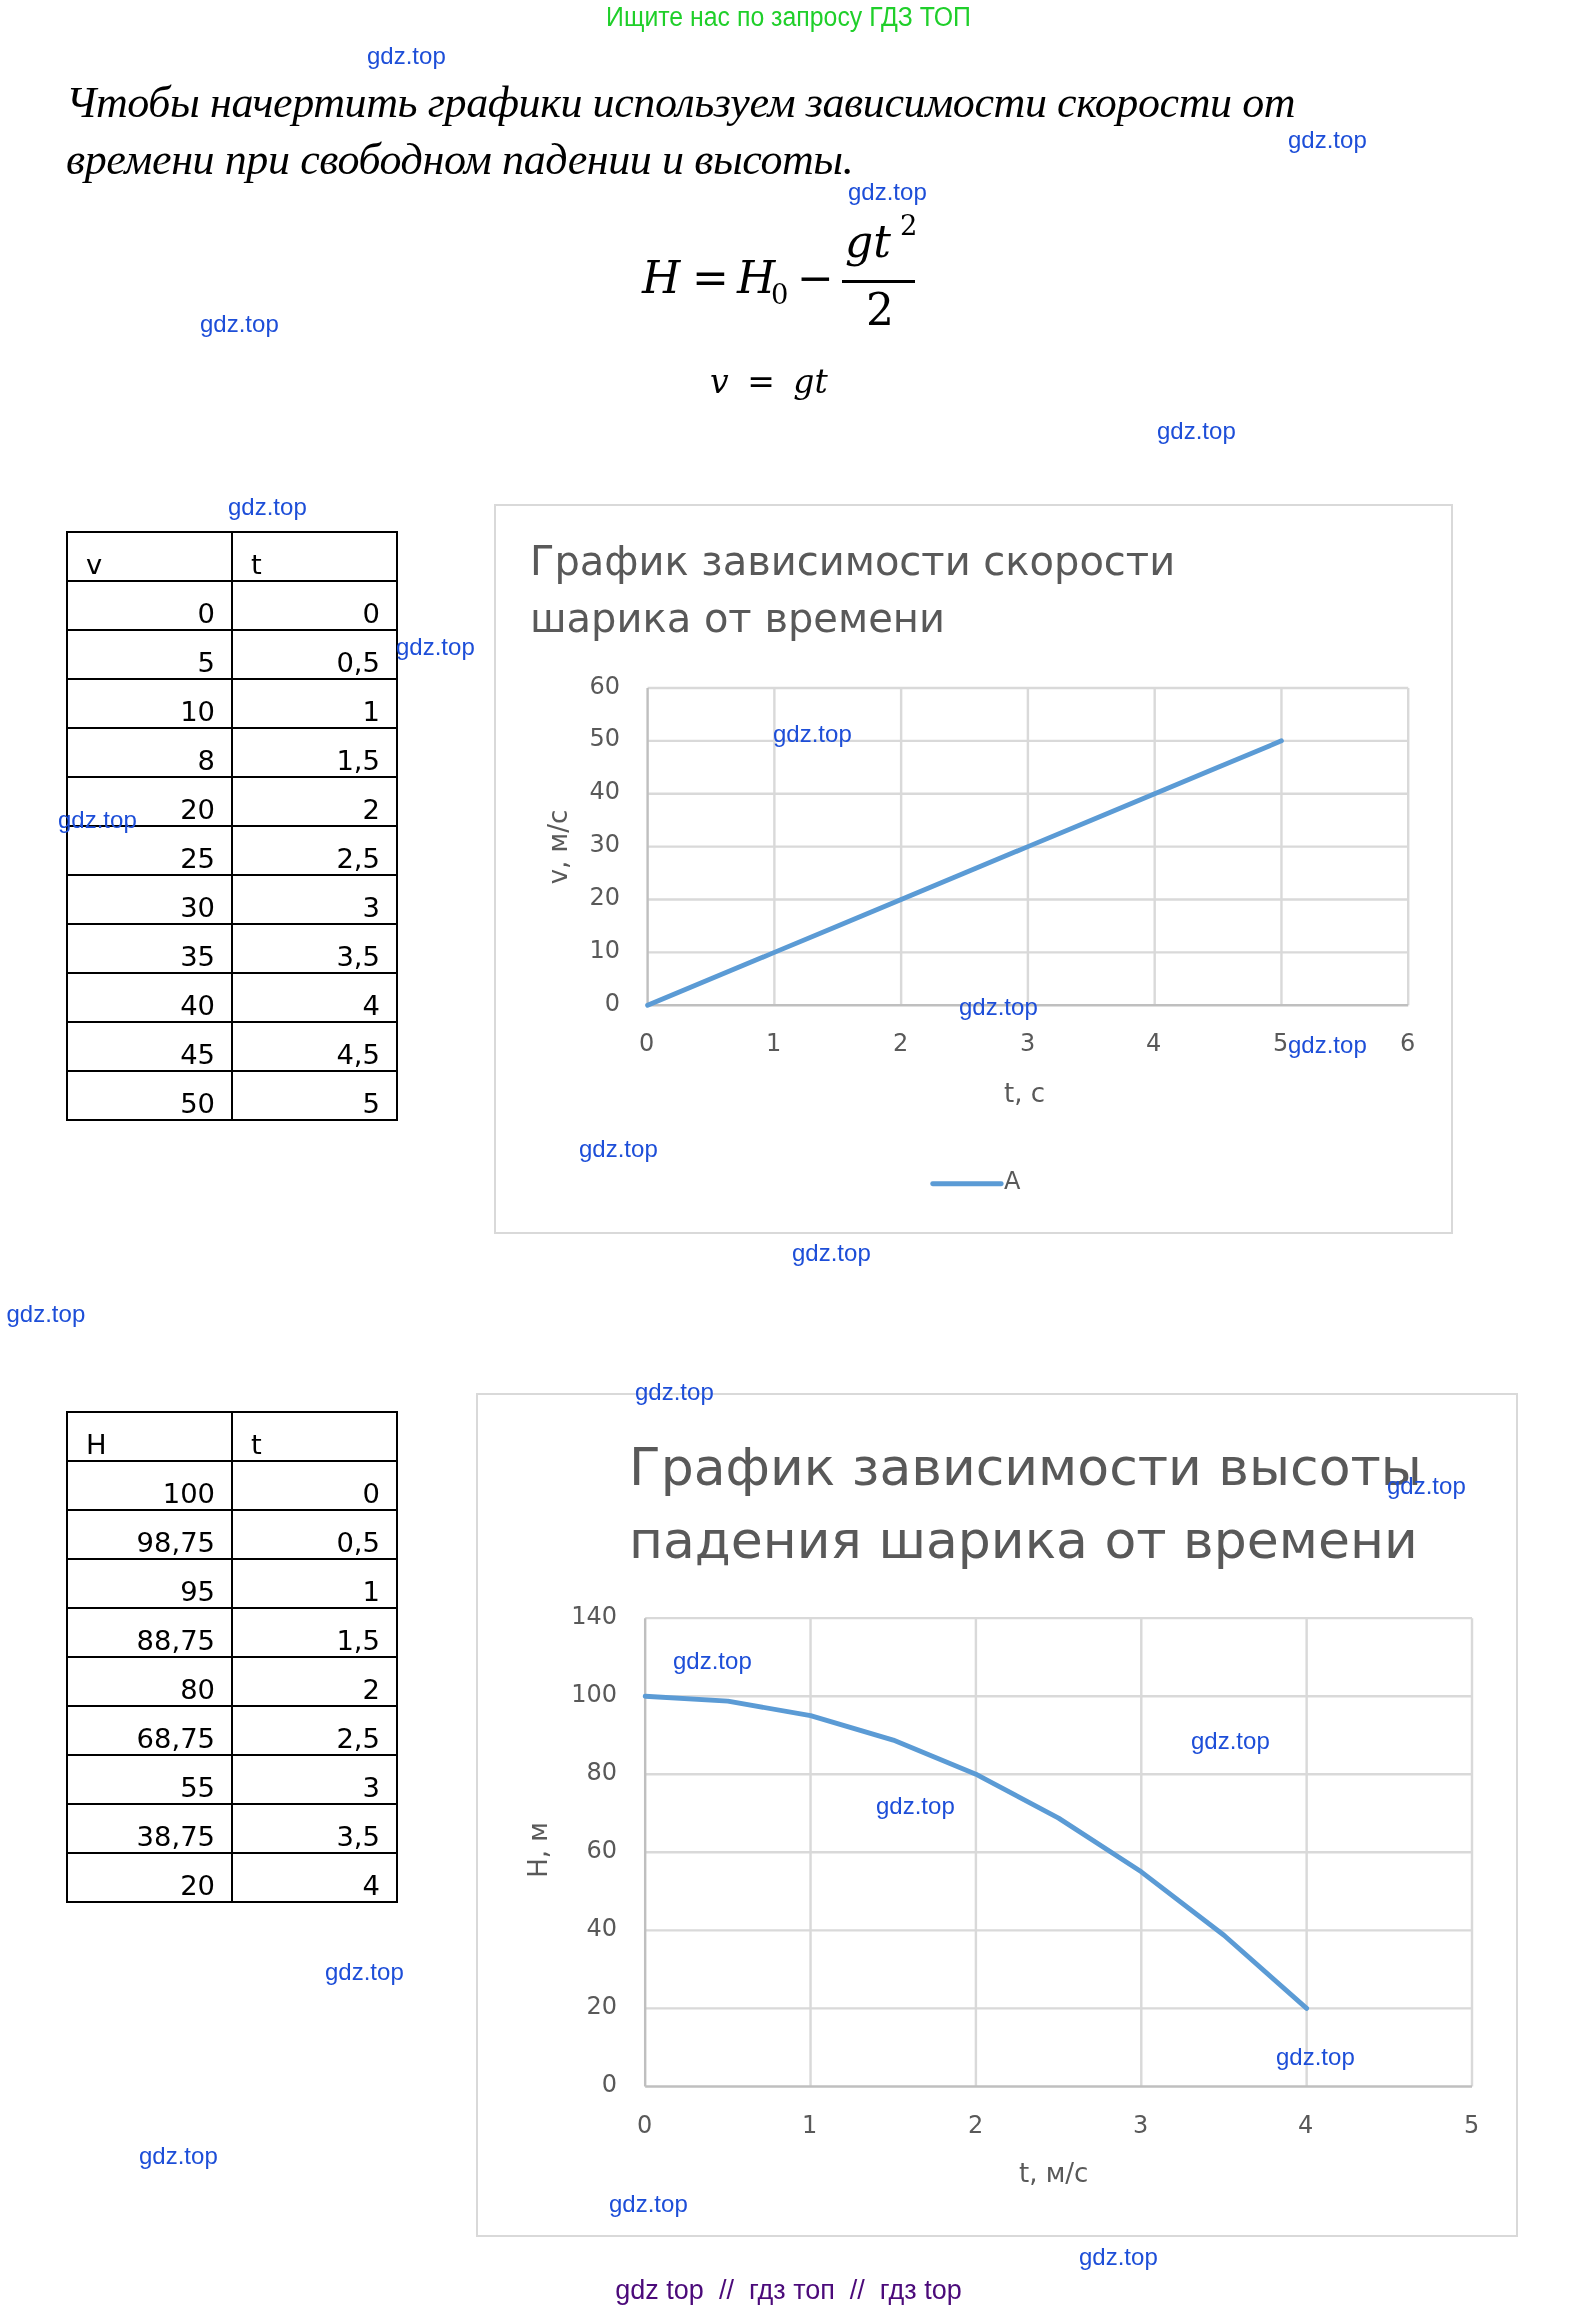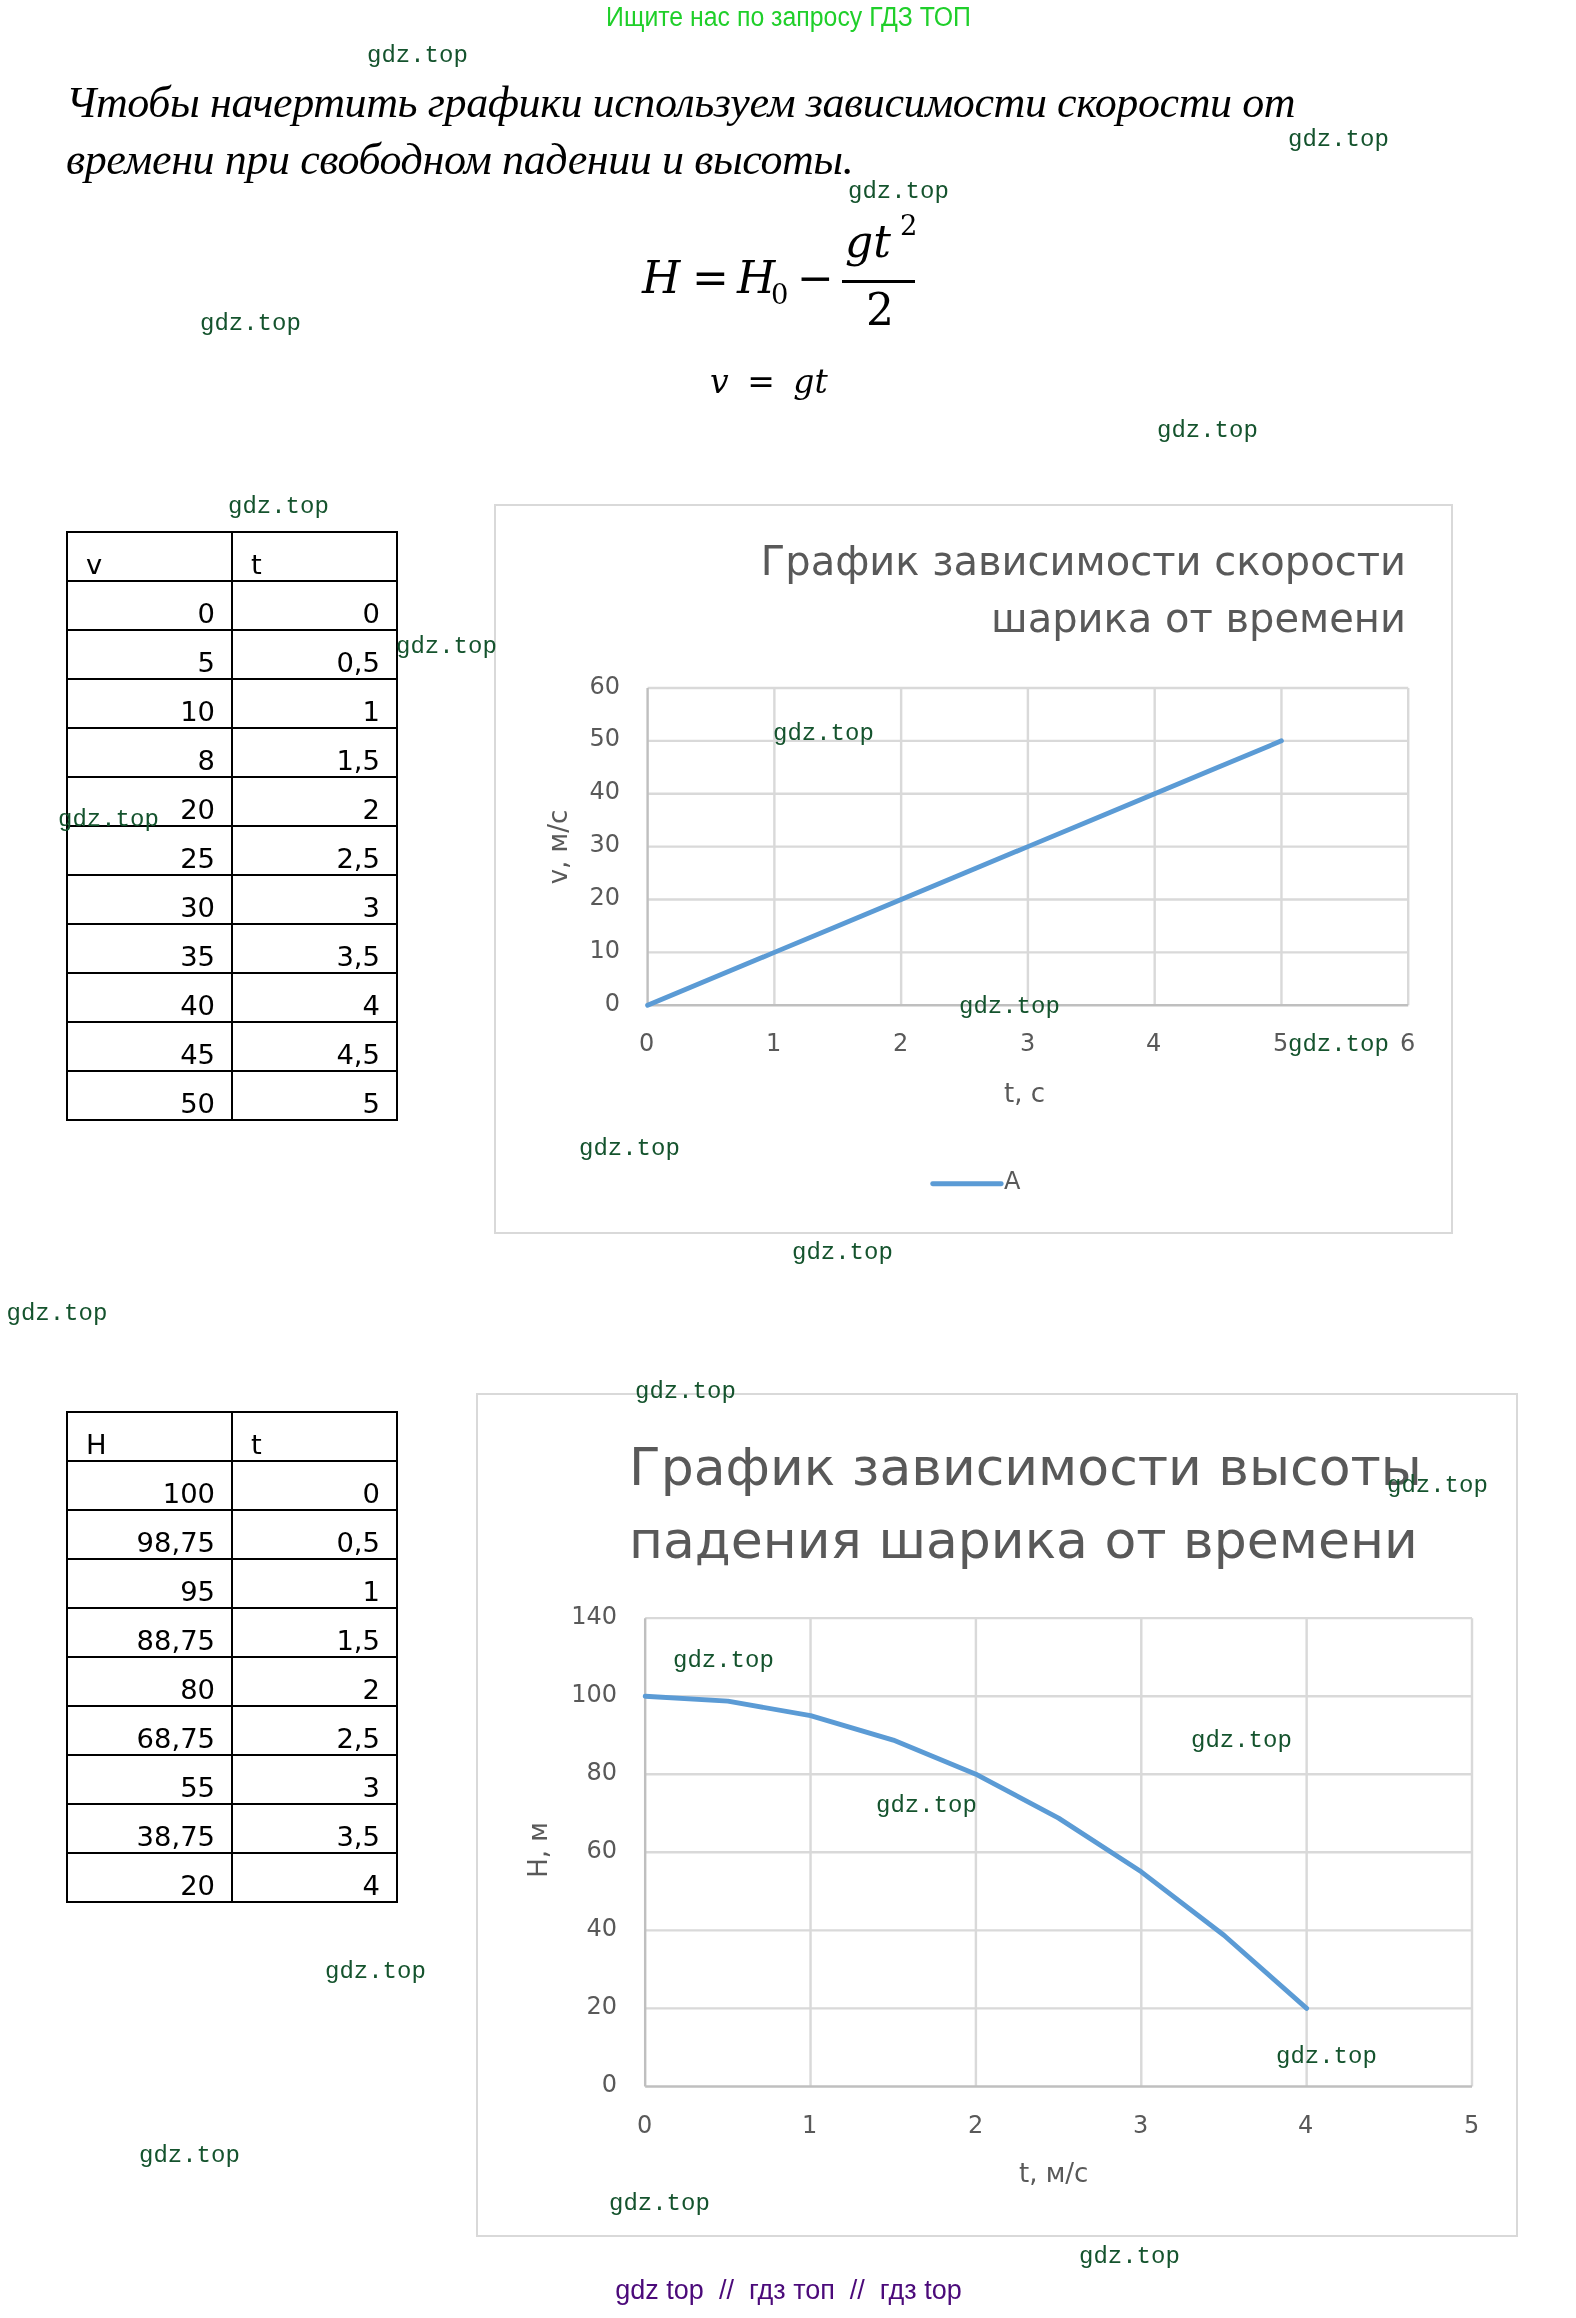--- a/index.html
+++ b/index.html
@@ -1,26 +1,26 @@
 <!DOCTYPE html>
 <html style="font-size:13px"><head>
 <meta charset="utf-8">
 <style>
   html, body { margin:0; padding:0; background:#ffffff; }
   body { width:1577px; height:2319px; position:relative; overflow:hidden; font-family:"Liberation Sans", sans-serif; }
   .abs { position:absolute; }
   .banner { left:0; width:1577px; top:1.6px; text-align:center; color:#1fcf2a; font-size:27px; font-family:"Liberation Sans", sans-serif; transform:scaleX(0.92); }
   .para { left:66px; top:74px; width:1372px; font-family:"Liberation Serif", serif; font-size:44px; line-height:57px; color:#000; letter-spacing:-0.4px;font-style:italic; }
   .formula { font-family:"DejaVu Serif", serif; font-style:italic; color:#000; }
-  .wm { font-family:Liberation Mono, monospace; font-size:24px; color:#14532d; white-space:nowrap; }
+  .wm { font-family:Liberation Sans, sans-serif; font-size:24px; color:#1d4ed8; white-space:nowrap; }
   table.data { position:absolute; border-collapse:collapse; font-family:"DejaVu Sans", sans-serif; font-size:27.4px; color:#000; }
   table.data td { border:2.4px solid #000; padding:0 16px; height:47px; width:129px; text-align:right; vertical-align:bottom; }
   table.data td.hdr { text-align:left; padding-left:18px; }
   .frame { position:absolute; border:2.4px solid #d9d9d9; background:#fff; box-sizing:border-box; }
-  .ctitle { position:absolute; text-align:right; color:#595959; font-family:"DejaVu Sans", sans-serif; }
+  .ctitle { position:absolute; text-align:left; color:#595959; font-family:"DejaVu Sans", sans-serif;padding-left:36px; }
   .tick { position:absolute; color:#595959; font-family:"DejaVu Sans", sans-serif; font-size:24px; white-space:nowrap; }
   .axlabel { position:absolute; color:#595959; font-family:"DejaVu Sans", sans-serif; font-size:26px; white-space:nowrap; }
   .footer { left:0; width:1577px; top:2275px; text-align:center; color:#4b0a7a; font-size:27px; font-family:"Liberation Sans", sans-serif; }
   svg.plot { position:absolute; left:0; top:0; overflow:visible; }
 </style>
 </head>
 <body>
 
 <div class="abs banner">Ищите нас по запросу ГДЗ ТОП</div>
 

